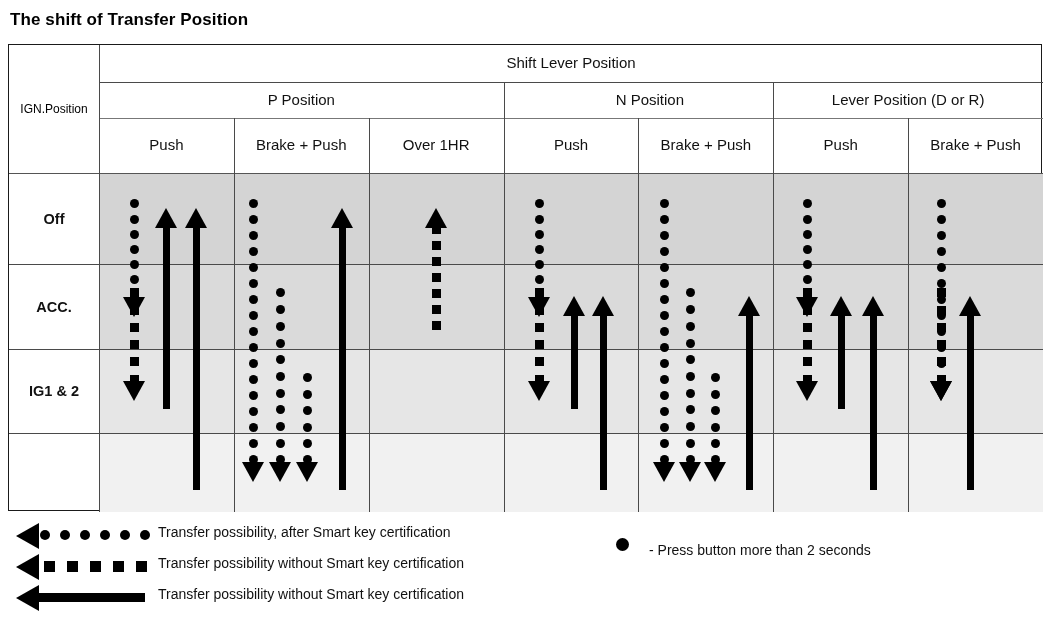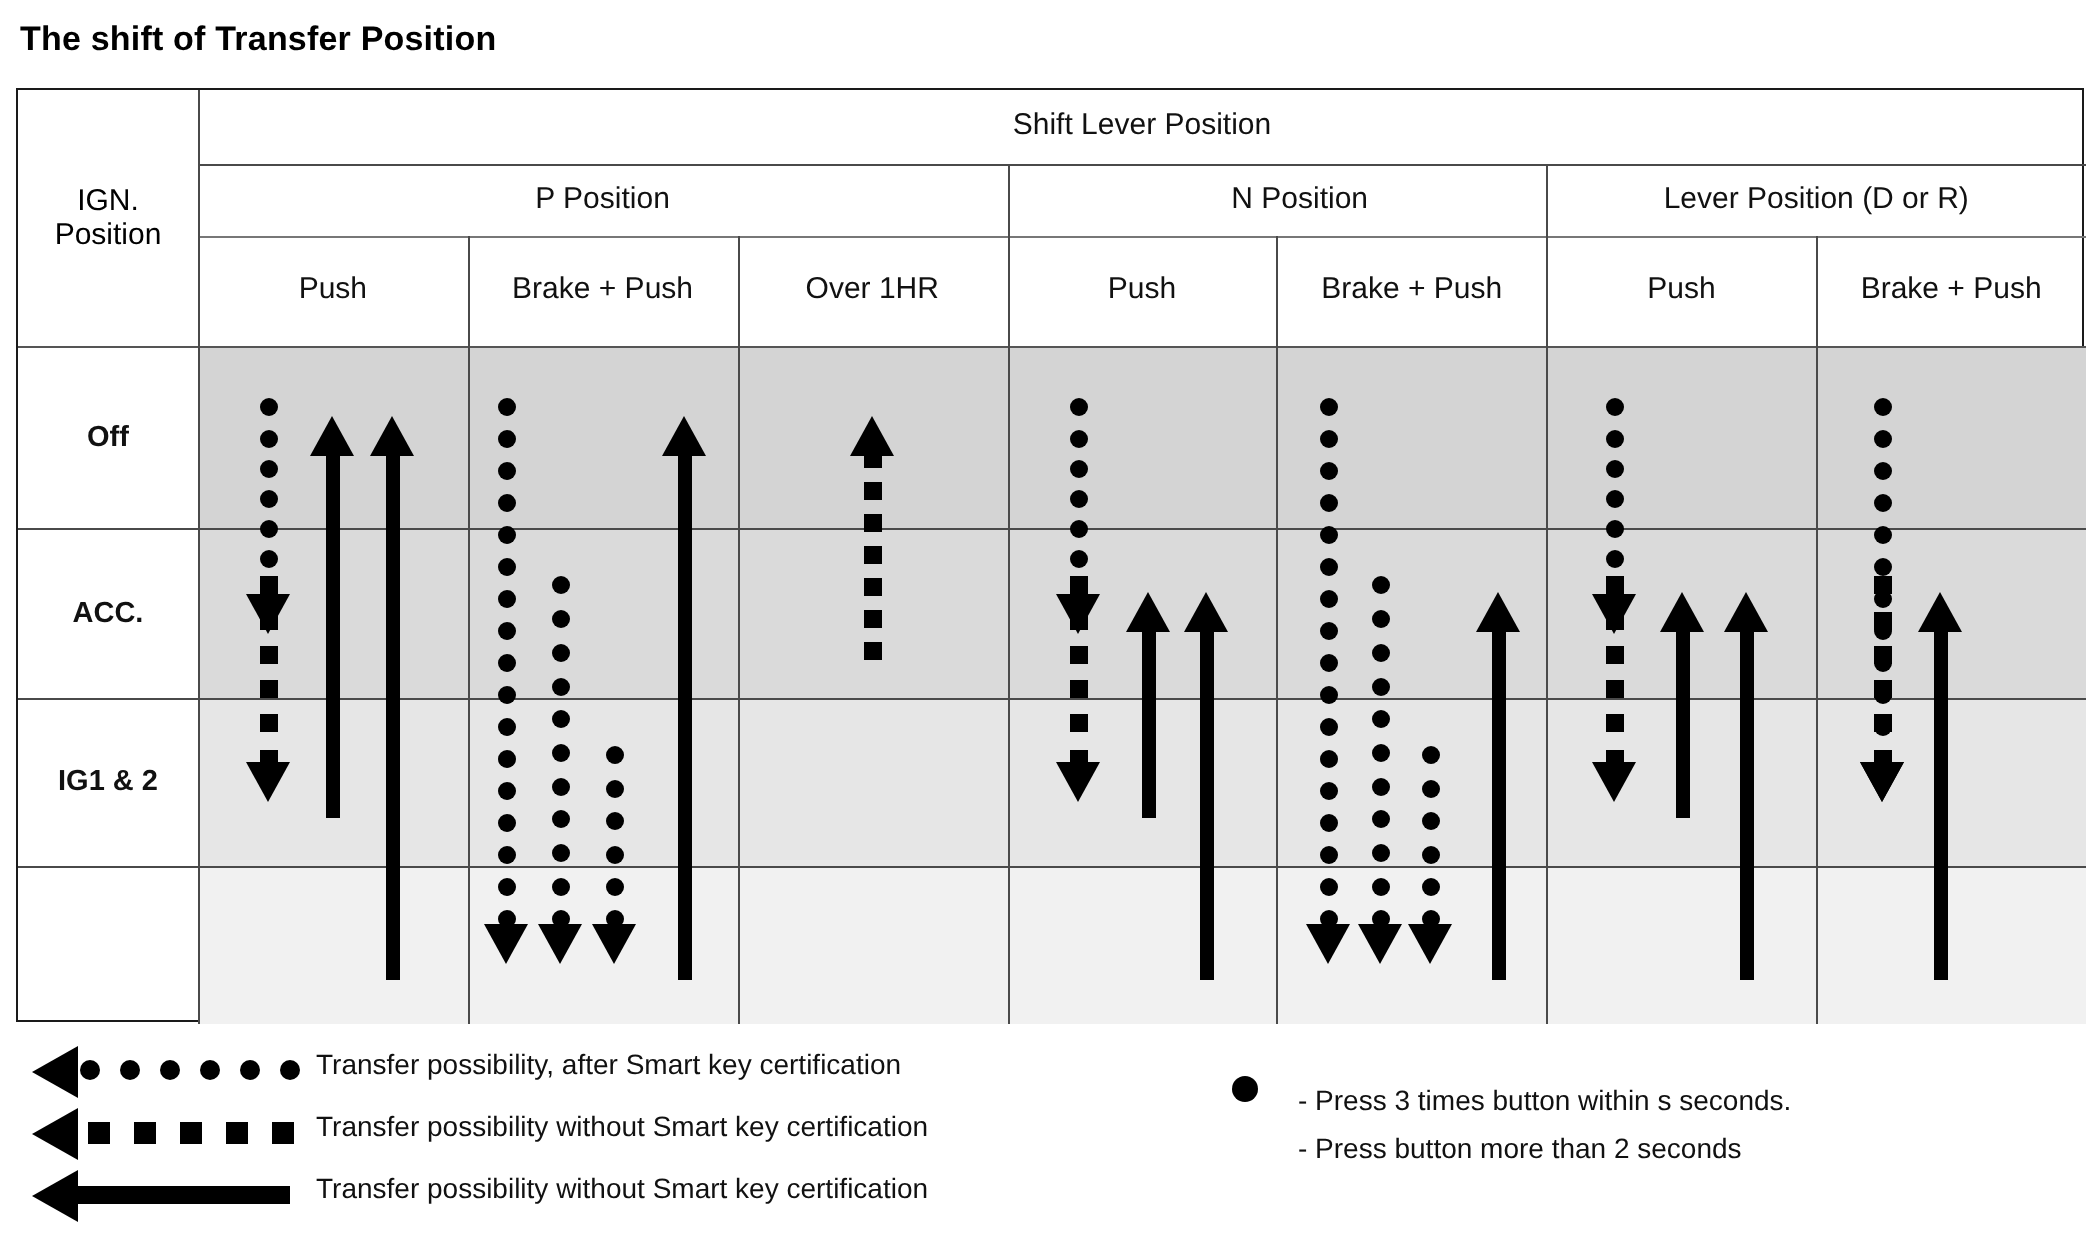--- a/index.html
+++ b/index.html
@@ -70,21 +70,21 @@
     <div class="cell hdr" style="left: 90px; top: 0px; width: 944px; height: 37px;">Shift Lever Position</div>
     <div class="cell hdr" style="left: 90px; top: 73px; width: 134.857px; height: 55px;">Push</div>
     <div class="cell hdr" style="left: 224.857px; top: 73px; width: 134.857px; height: 55px;">Brake + Push</div>
     <div class="cell hdr" style="left: 359.714px; top: 73px; width: 134.857px; height: 55px;">Over 1HR</div>
     <div class="cell hdr" style="left: 506px; top: 37px; width: 269.714px; height: 36px;">N Position</div>
     <div class="cell hdr" style="left: 494.571px; top: 73px; width: 134.857px; height: 55px;">Push</div>
     <div class="cell hdr" style="left: 629.429px; top: 73px; width: 134.857px; height: 55px;">Brake + Push</div>
     <div class="cell hdr" style="left: 764.286px; top: 37px; width: 269.714px; height: 36px;">Lever Position (D or R)</div>
     <div class="cell hdr" style="left: 764.286px; top: 73px; width: 134.857px; height: 55px;">Push</div>
     <div class="cell hdr" style="left: 899.143px; top: 73px; width: 134.857px; height: 55px;">Brake + Push</div>
-    <div class="cell" style="left: 0px; top: 0px; width: 90px; height: 128px; display: flex; flex-direction: column; align-items: center; justify-content: center; font-size: 15px;">
+    <div class="cell" style="left: 0px; top: 0px; width: 90px; height: 128px; display: flex; align-items: center; justify-content: center; font-size: 12px;">
       <div>IGN.</div>
       <div>Position</div>
     </div>
     <div class="cell rowlabel" style="left: 0px; top: 219px; width: 90px; height: 85px;">ACC.</div>
     <div class="cell rowlabel" style="left: 0px; top: 128px; width: 90px; height: 91px;">Off</div>
     <div class="cell rowlabel" style="left: 0px; top: 304px; width: 90px; height: 84px;">IG1 &amp; 2</div>
     <div class="hline" style="top: 37px; left: 90px; width: 944px;"></div>
     <div class="hline" style="top: 73px; left: 90px; width: 944px; background: rgb(119, 119, 119);"></div>
     <div class="hline" style="top: 128px; left: 0px; width: 1034px; background: rgb(85, 85, 85);"></div>
     <div class="hline" style="top: 219px; left: 0px; width: 1034px;"></div>
@@ -335,15 +335,14 @@
     <div class="lg-row">
       <div class="head head-left" style="left: 6px; top: 3px;"></div>
       <div style="position: absolute; left: 28px; top: 11px; width: 107px; height: 9px; background: rgb(0, 0, 0);"></div>
       <div class="lg-text">Transfer possibility without Smart key certification</div>
     </div>
   </div>
 <div id="legend-right">
   <div id="lr-title">
     <span id="lr-bullet"></span>
   </div>
-<div class="lr-item">- Press 3 times button within s seconds.</div>
     <div class="lr-item">- Press button more than 2 seconds</div>
   </div>
 
 </body></html>

